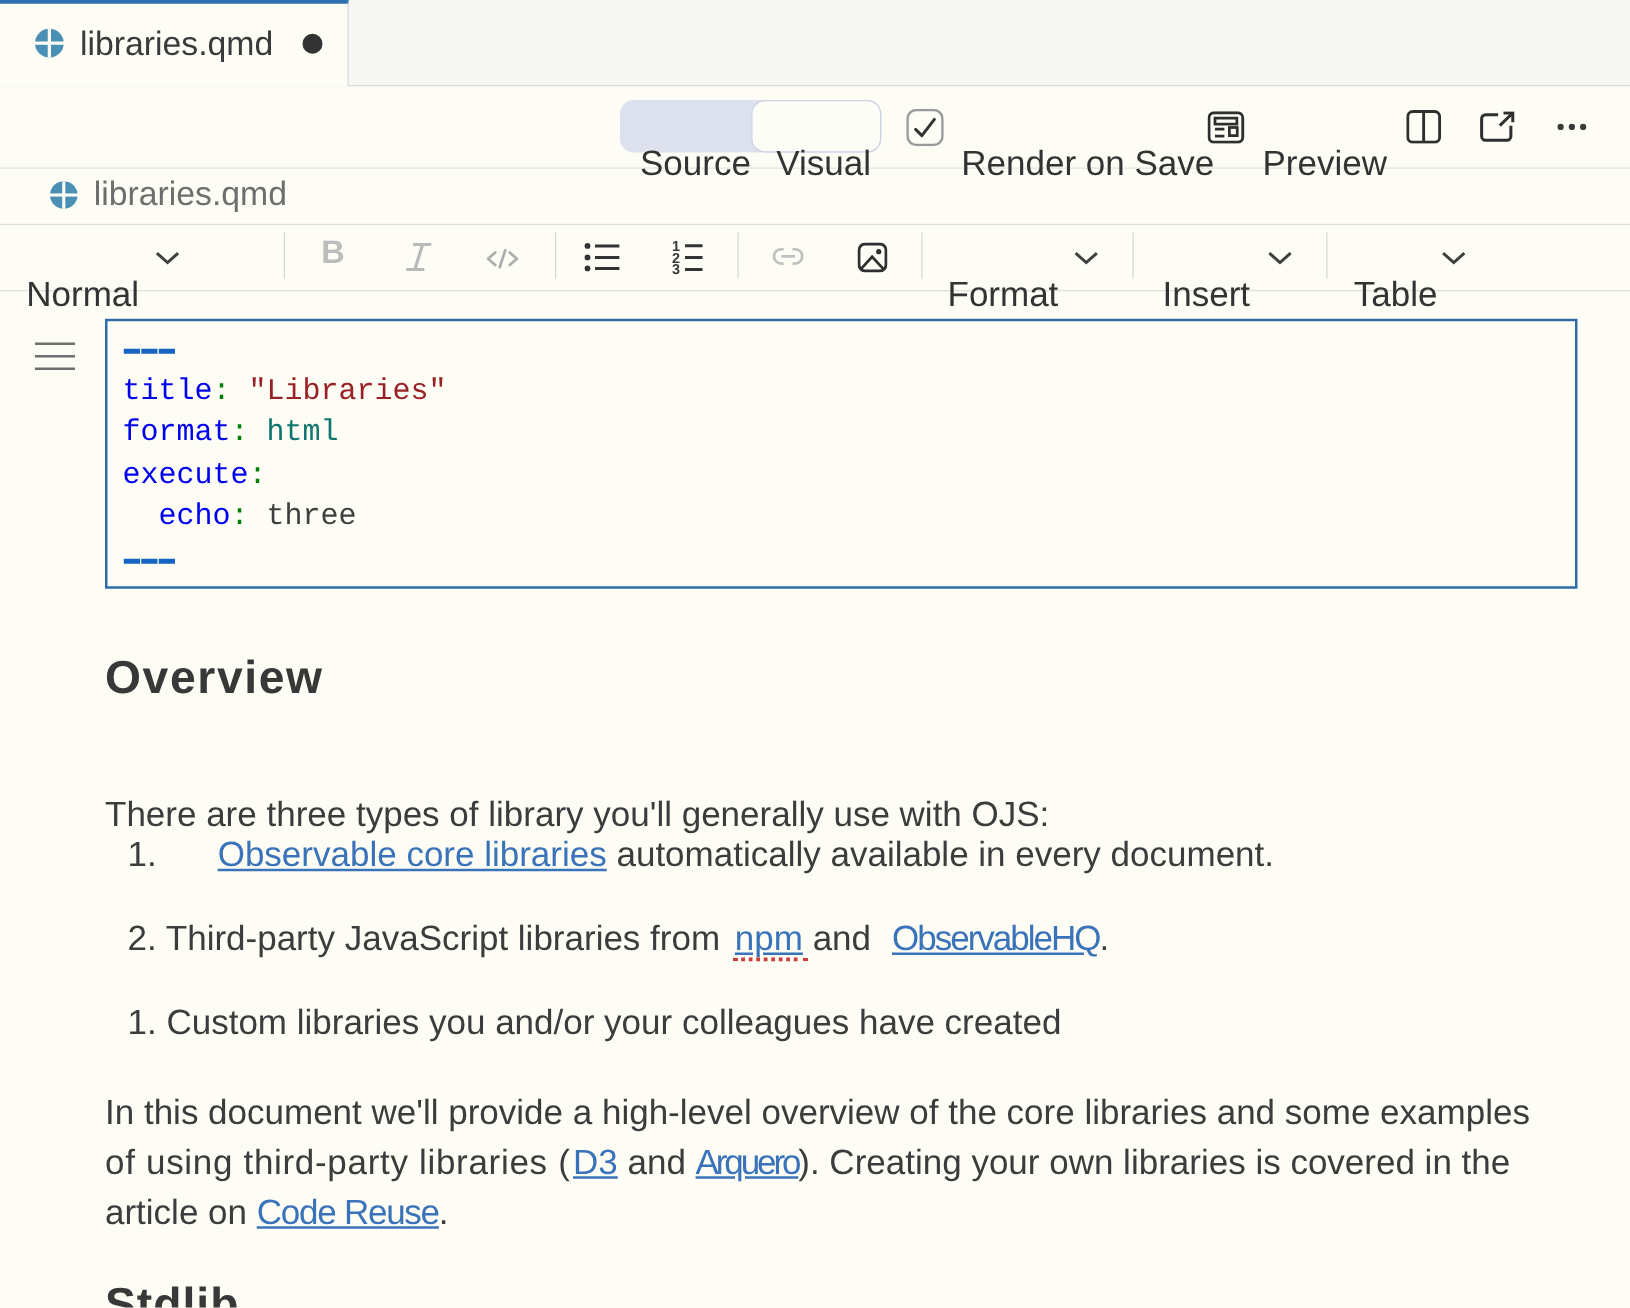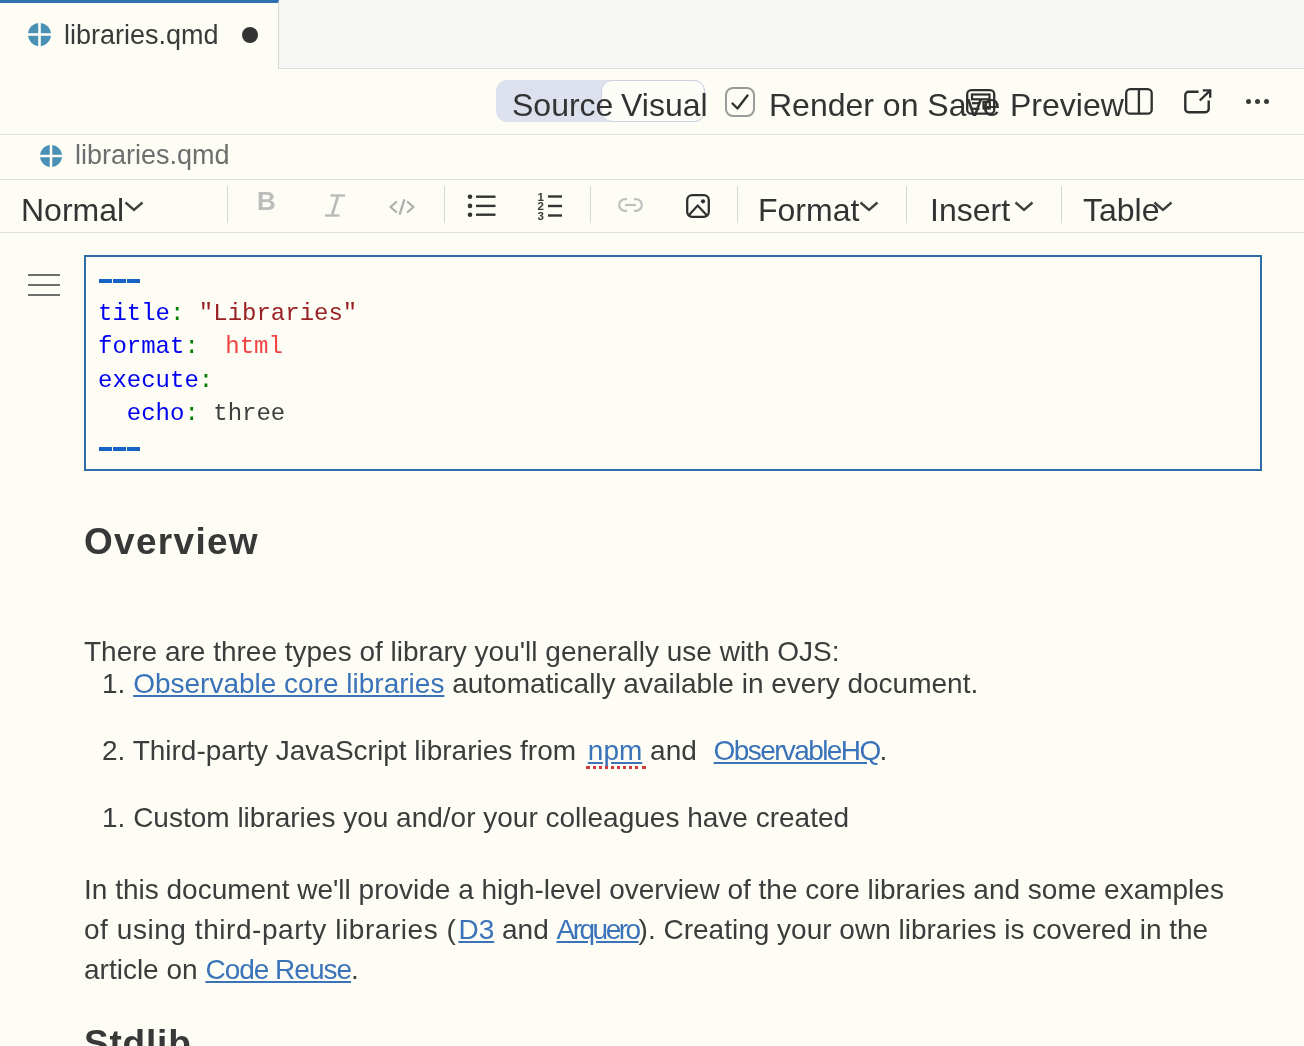--- a/index.html
+++ b/index.html
@@ -1,18 +1,18 @@
 <!DOCTYPE html>
 <html><head>
 <meta charset="utf-8">
 <style>
 * { margin:0; padding:0; box-sizing:border-box; }
 html,body { width:1304px; height:1046px; background:#fdfdf5; font-family:"Liberation Sans",sans-serif; overflow:hidden; position:relative; }
 .abs { position:absolute; }
-.ui { font-size:32px; color:#333333; }
+.ui { font-size:28px; color:#333333;margin-top:28px; }
 svg { display:block; }
 </style>
 </head>
 <body>
 
 <div class="abs" style="left:0;top:0;width:1304px;height:69px;background:#f6f6f4;border-bottom:1px solid #dcdcda;"></div>
 <div class="abs" style="left:0;top:0;width:279px;height:69px;background:#fdfdf5;border-top:3px solid #2f72b2;border-right:1px solid #d8d8d5;"></div>
 
 <svg class="abs" style="left:28px;top:23px;" width="24" height="24" viewBox="0 0 24 24">
   <circle cx="11.5" cy="11.5" r="11.5" fill="#4a90b5"></circle>
@@ -135,37 +135,37 @@
   <path d="M1.5 1.5 L10 9 L18.5 1.5" fill="none" stroke="#3f3f3f" stroke-width="2.4"></path>
 </svg>
 
 <div class="abs" style="left:28px;top:274px;width:32px;height:2px;background:#6f6f6f;"></div>
 <div class="abs" style="left:28px;top:284px;width:32px;height:2px;background:#6f6f6f;"></div>
 <div class="abs" style="left:28px;top:294px;width:32px;height:2px;background:#6f6f6f;"></div>
 
 <div class="abs" style="left:84px;top:255px;width:1178px;height:216px;border:2px solid #2e6da8;"></div>
 <div class="abs" style="left:98px;top:263px;font-family:'Liberation Mono',monospace;font-size:24px;line-height:33.6px;white-space:pre;"><span style="color:transparent;">---</span>
 <span style="color:#0000f0;">title</span><span style="color:#007f00;">:</span> <span style="color:#992125;">"Libraries"</span>
-<span style="color:#0000f0;">format</span><span style="color:#007f00;">:</span> <span style="color:#ef4444;margin-left:12px;">html</span>
+<span style="color:#0000f0;">format</span><span style="color:#007f00;">:</span> <span style="color:#0f766e;">html</span>
 <span style="color:#0000f0;">execute</span><span style="color:#007f00;">:</span>
   <span style="color:#0000f0;">echo</span><span style="color:#007f00;">:</span> <span style="color:#3f3f3f;">three</span>
 <span style="color:transparent;">---</span></div>
 
 <div class="abs" style="left:98.5px;top:279px;width:13.2px;height:3.6px;background:#1564c4;"></div>
 <div class="abs" style="left:112.9px;top:279px;width:13.2px;height:3.6px;background:#1564c4;"></div>
 <div class="abs" style="left:127.3px;top:279px;width:13.2px;height:3.6px;background:#1564c4;"></div>
 <div class="abs" style="left:98.5px;top:447px;width:13.2px;height:3.6px;background:#1564c4;"></div>
 <div class="abs" style="left:112.9px;top:447px;width:13.2px;height:3.6px;background:#1564c4;"></div>
 <div class="abs" style="left:127.3px;top:447px;width:13.2px;height:3.6px;background:#1564c4;"></div>
 
 <div class="abs" style="left:84px;top:521px;font-size:37px;font-weight:bold;letter-spacing:1.3px;color:#383838;">Overview</div>
 
 <div class="abs" style="left:84px;top:632px;font-size:28px;line-height:40px;color:#3c3c3c;">There are three types of library you'll generally use with OJS:</div>
 
-<div class="abs" style="left:102px;top:664px;font-size:28px;line-height:40px;color:#3c3c3c;">1. <a style="color:#3a73b9;text-decoration:underline;">Observable core libraries</a> automatically available in every document.</div>
+<div class="abs" style="left:102px;top:664px;font-size:28px;line-height:40px;color:#3c3c3c;">1. <a style="color:#3a73b9;text-decoration:underline;margin-left:41px;">Observable core libraries</a> automatically available in every document.</div>
 
 <div class="abs" style="left:102px;top:731px;font-size:28px;line-height:40px;color:#3c3c3c;">2. Third-party JavaScript libraries from <a style="color:#3a73b9;text-decoration:underline;margin-left:4px;">npm</a> and <a style="color:#3a73b9;text-decoration:underline;margin-left:9px;letter-spacing:-1.6px;">ObservableHQ</a>.</div>
 
 <div class="abs" style="left:102px;top:798px;font-size:28px;line-height:40px;color:#3c3c3c;">1. Custom libraries you and/or your colleagues have created</div>
 
 <div class="abs" style="left:84px;top:870px;font-size:28px;line-height:40px;color:#3c3c3c;">In this document we'll provide a high-level overview of the core libraries and some examples<br><span style="letter-spacing:0.55px;">of using third-party libraries (</span><a style="color:#3a73b9;text-decoration:underline;margin-left:2px;">D3</a> and <a style="color:#3a73b9;text-decoration:underline;letter-spacing:-2.5px;">Arquero</a>). Creating your own libraries is covered in the<br>article on <a style="color:#3a73b9;text-decoration:underline;letter-spacing:-1px;">Code Reuse</a>.</div>
 
 <div class="abs" style="left:586px;top:766px;width:60px;height:3px;border-bottom:3px dotted #d03a3a;"></div>
 
 <div class="abs" style="left:84px;top:1023px;font-size:37px;font-weight:bold;letter-spacing:0.8px;color:#383838;">Stdlib</div>

